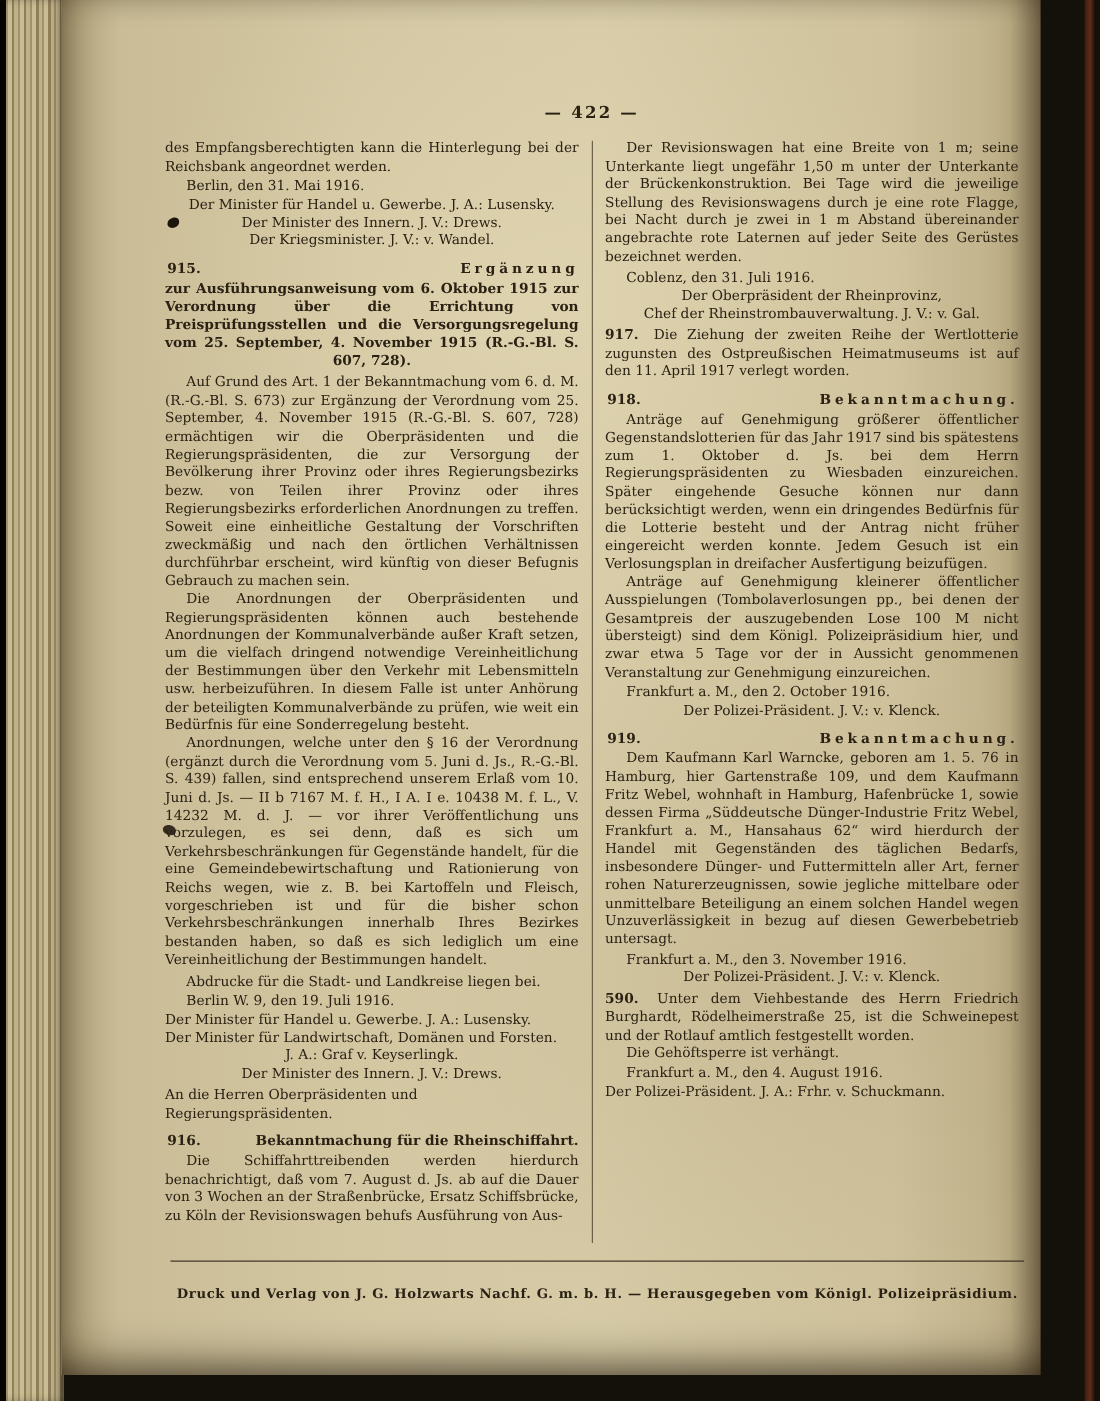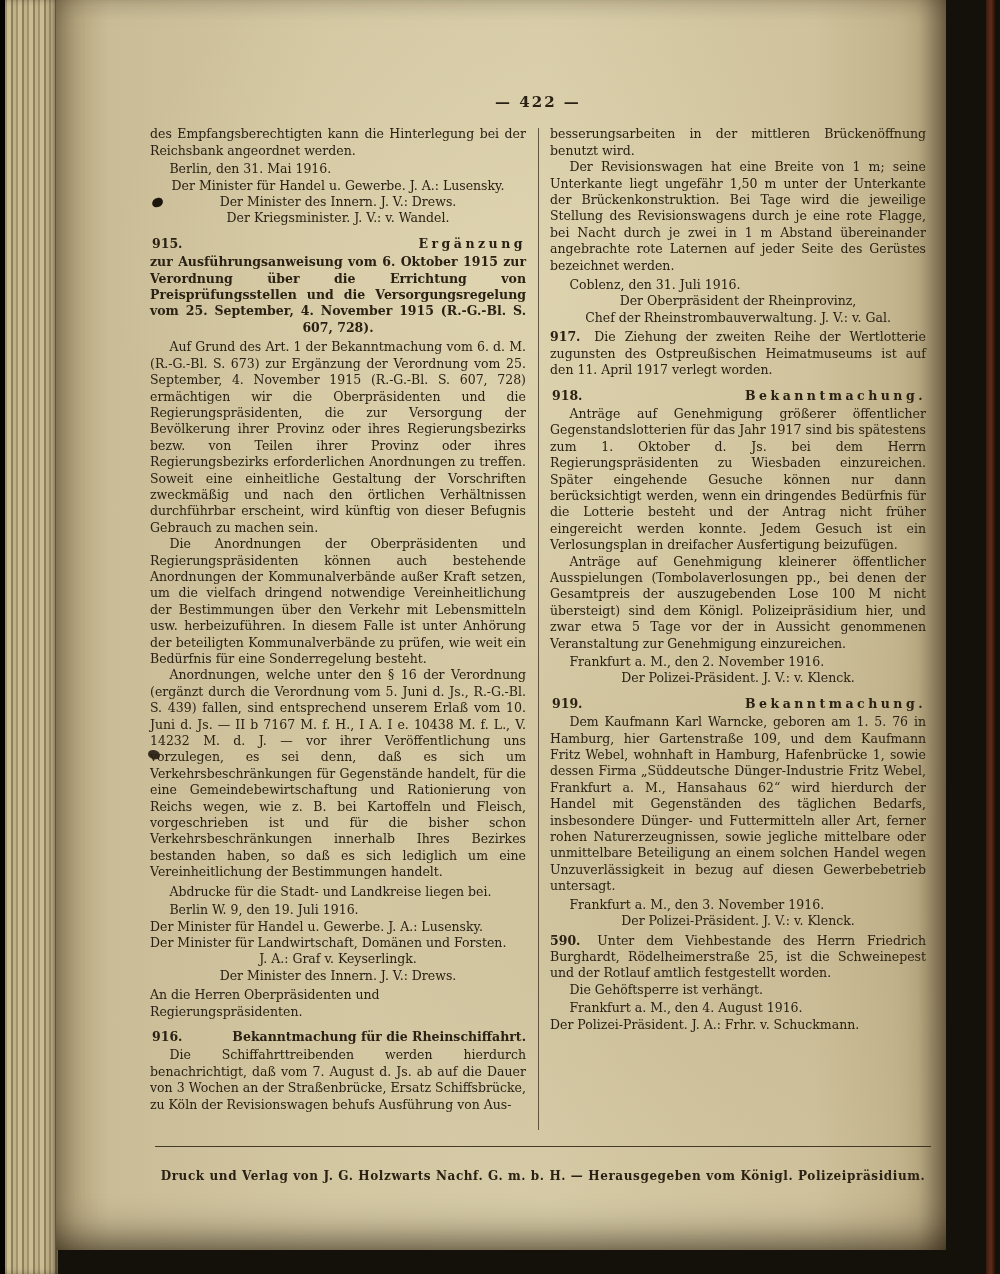--- a/index.html
+++ b/index.html
@@ -188,38 +188,37 @@
           <div class="item-head">
             <span class="num">916.</span>
             <span class="title">Bekanntmachung für die Rheinschiffahrt.</span>
           </div>
           <p class="par">Die Schiffahrttreibenden werden hierdurch benachrichtigt, daß vom 7. August d. Js. ab auf die Dauer von 3 Wochen an der Straßenbrücke, Ersatz Schiffsbrücke, zu Köln der Revisionswagen behufs Ausführung von Aus-</p>
         </div>
 
         <div class="col-divider"></div>
 
         <div class="col">
-          <p class="par cont">besserungsarbeiten in der mittleren Brückenöffnung benutzt wird.</p>
           <p class="par">Der Revisionswagen hat eine Breite von 1 m; seine Unterkante liegt ungefähr 1,50 m unter der Unterkante der Brückenkonstruktion. Bei Tage wird die jeweilige Stellung des Revisionswagens durch je eine rote Flagge, bei Nacht durch je zwei in 1 m Abstand übereinander angebrachte rote Laternen auf jeder Seite des Gerüstes bezeichnet werden.</p>
           <p class="date-line gap-top">Coblenz, den 31. Juli 1916.</p>
           <p class="line-center">Der Oberpräsident der Rheinprovinz,</p>
           <p class="line-center">Chef der Rheinstrombauverwaltung. J. V.: v. Gal.</p>
 
           <p class="par cont gap-top">
             <span class="num-inline">917.</span>
             <span>Die Ziehung der zweiten Reihe der Wertlotterie zugunsten des Ostpreußischen Heimatmuseums ist auf den 11. April 1917 verlegt worden.</span>
           </p>
 
           <div class="item-head">
             <span class="num">918.</span>
             <span class="title sp">Bekanntmachung.</span>
           </div>
           <p class="par">Anträge auf Genehmigung größerer öffentlicher Gegenstandslotterien für das Jahr 1917 sind bis spätestens zum 1. Oktober d. Js. bei dem Herrn Regierungspräsidenten zu Wiesbaden einzureichen. Später eingehende Gesuche können nur dann berücksichtigt werden, wenn ein dringendes Bedürfnis für die Lotterie besteht und der Antrag nicht früher eingereicht werden konnte. Jedem Gesuch ist ein Verlosungsplan in dreifacher Ausfertigung beizufügen.</p>
           <p class="par">Anträge auf Genehmigung kleinerer öffentlicher Ausspielungen (Tombolaverlosungen pp., bei denen der Gesamtpreis der auszugebenden Lose 100 M nicht übersteigt) sind dem Königl. Polizeipräsidium hier, und zwar etwa 5 Tage vor der in Aussicht genommenen Veranstaltung zur Genehmigung einzureichen.</p>
-          <p class="date-line">Frankfurt a. M., den 2. November 1916.</p>
+          <p class="date-line">Frankfurt a. M., den 2. October 1916.</p>
           <p class="line-center">Der Polizei-Präsident. J. V.: v. Klenck.</p>
 
           <div class="item-head">
             <span class="num">919.</span>
             <span class="title sp">Bekanntmachung.</span>
           </div>
           <p class="par">Dem Kaufmann Karl Warncke, geboren am 1. 5. 76 in Hamburg, hier Gartenstraße 109, und dem Kaufmann Fritz Webel, wohnhaft in Hamburg, Hafenbrücke 1, sowie dessen Firma „Süddeutsche Dünger-Industrie Fritz Webel, Frankfurt a. M., Hansahaus 62“ wird hierdurch der Handel mit Gegenständen des täglichen Bedarfs, insbesondere Dünger- und Futtermitteln aller Art, ferner rohen Naturerzeugnissen, sowie jegliche mittelbare oder unmittelbare Beteiligung an einem solchen Handel wegen Unzuverlässigkeit in bezug auf diesen Gewerbebetrieb untersagt.</p>
           <p class="date-line">Frankfurt a. M., den 3. November 1916.</p>
           <p class="line-center">Der Polizei-Präsident. J. V.: v. Klenck.</p>
 

